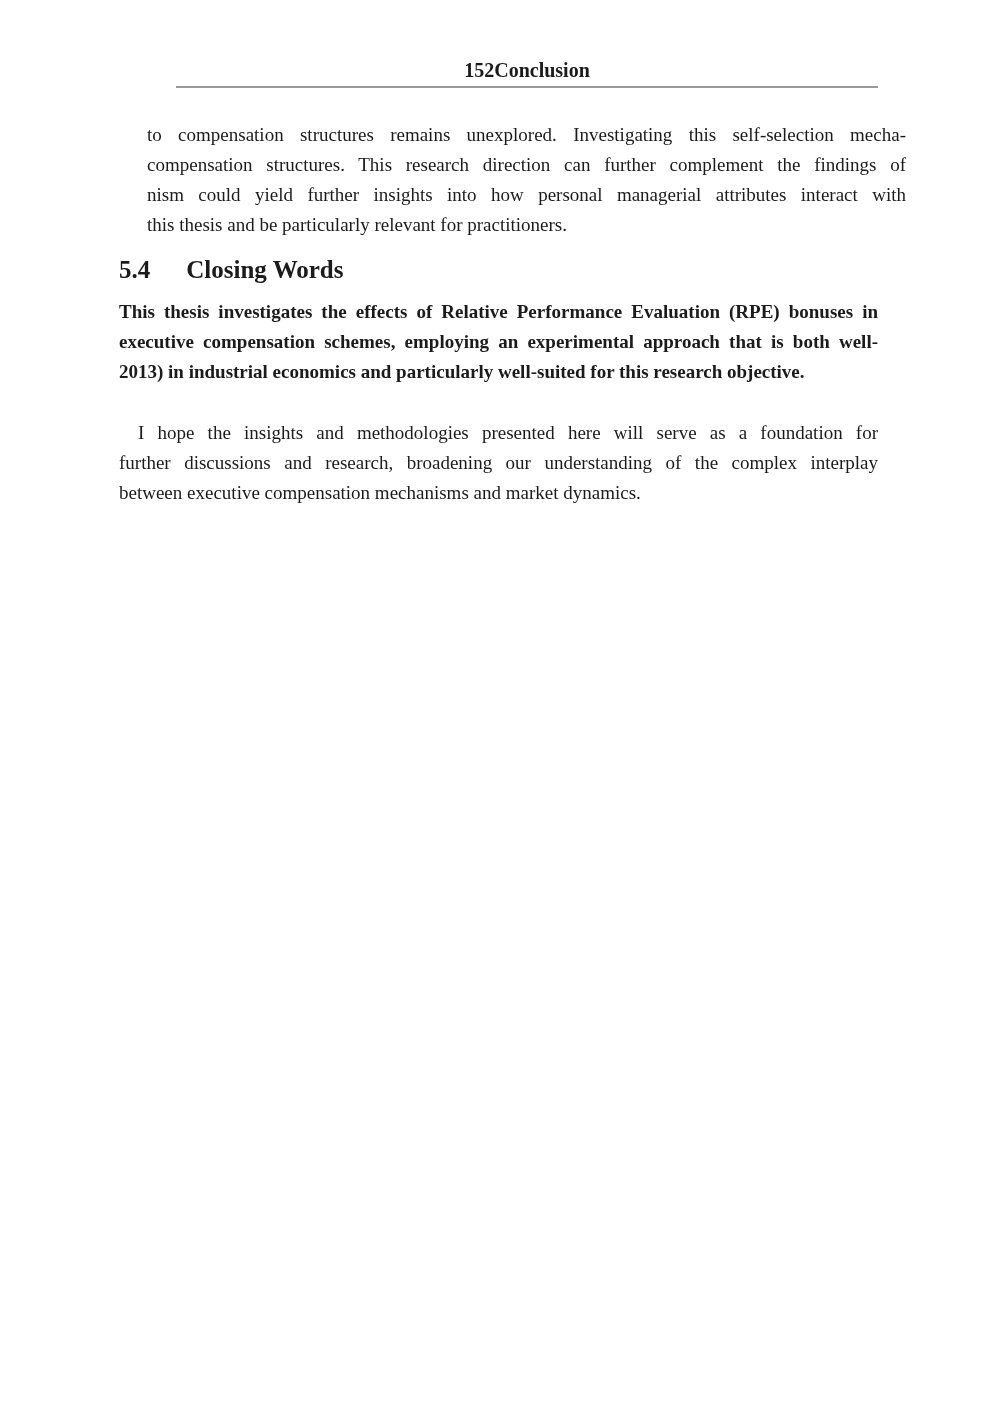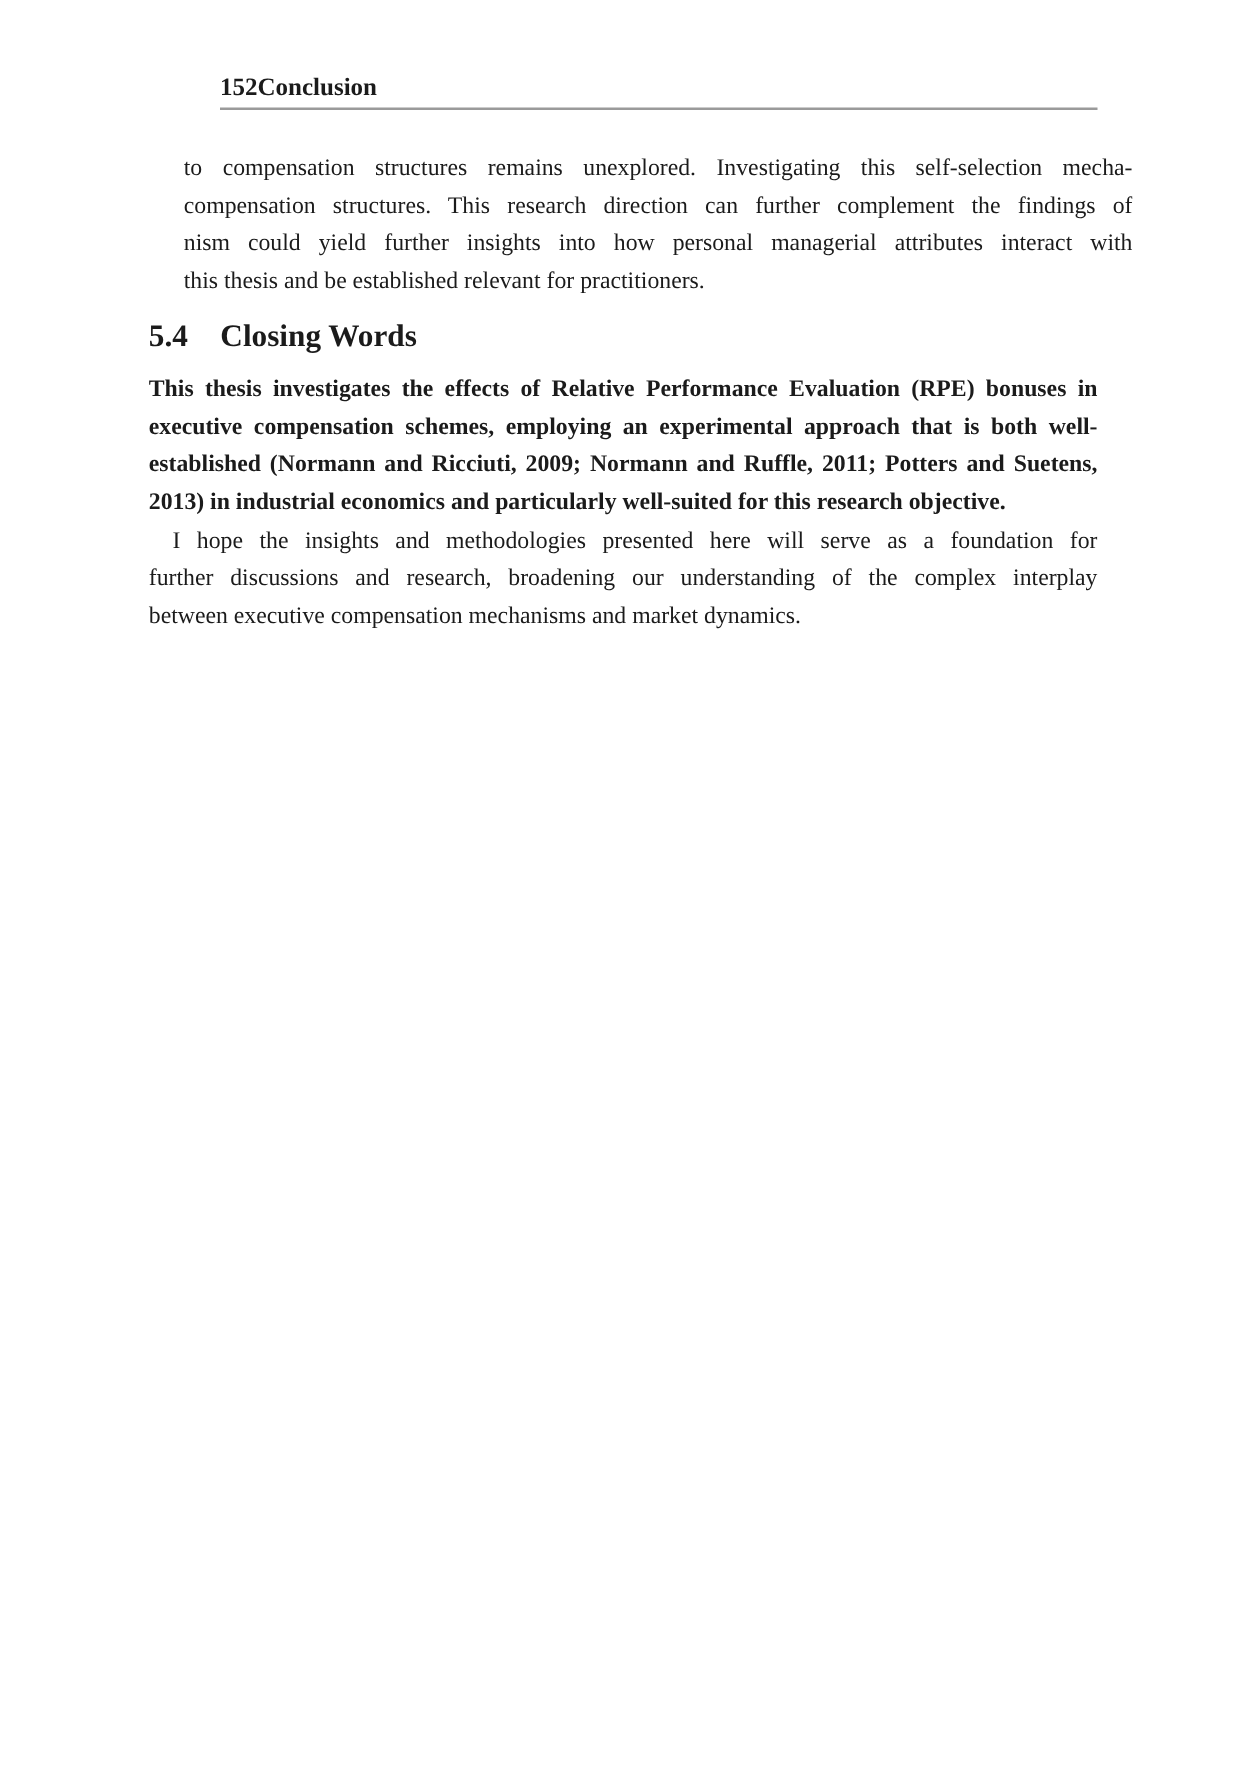--- a/index.html
+++ b/index.html
@@ -23,21 +23,21 @@
     left: 176px;
     width: 702px;
     top: 58px;
     height: 24px;
     line-height: 24px;
     font-size: 20px;
     font-weight: bold;
     padding-bottom: 4px;
     border-bottom: 2px solid #9a9a9a;
     display: flex;
-    justify-content: flex-start;
+    justify-content: center;
     align-items: baseline;
   }
 
   
   .bodycol {
     position: absolute;
     left: 119px;
     width: 759px;
     font-size: 19px;
     line-height: 30px;
@@ -66,48 +66,47 @@
     width: 759px;
     top: 253px;
     height: 34px;
     line-height: 34px;
     font-size: 25px;
     font-weight: bold;
     white-space: nowrap;
   }
   .section-heading .sec-num {
     display: inline-block;
-    margin-right: 26px;
+    margin-right: 36px;
   }
 </style>
 </head>
 <body>
 
 <div class="page">
 
   <div class="running-header">
     <span>152</span>
     <span>Conclusion</span>
   </div>
 
   <div id="para1" class="bodycol para">
     <div class="line">to compensation structures remains unexplored. Investigating this self-selection mecha-</div>
     <div class="line">compensation structures. This research direction can further complement the findings of</div>
     <div class="line">nism could yield further insights into how personal managerial attributes interact with</div>
-    <div class="line last">this thesis and be established relevant for practitioners.</div>
+    <div class="line last">this thesis and be particularly relevant for practitioners.</div>
   </div>
 
   <div class="section-heading">
     <span class="sec-num">5.4</span><span>Closing Words</span>
   </div>
 
   <div id="para2" class="bodycol para">
     <div class="line">This thesis investigates the effects of Relative Performance Evaluation (RPE) bonuses in</div>
     <div class="line">executive compensation schemes, employing an experimental approach that is both well-</div>
-    <div class="line">established (Normann and Ricciuti, 2009; Normann and Ruffle, 2011; Potters and Suetens,</div>
     <div class="line last">2013) in industrial economics and particularly well-suited for this research objective.</div>
   </div>
 
   <div id="para3" class="bodycol para">
     <div class="line indent">I hope the insights and methodologies presented here will serve as a foundation for</div>
     <div class="line">further discussions and research, broadening our understanding of the complex interplay</div>
     <div class="line last">between executive compensation mechanisms and market dynamics.</div>
   </div>
 
 </div>

